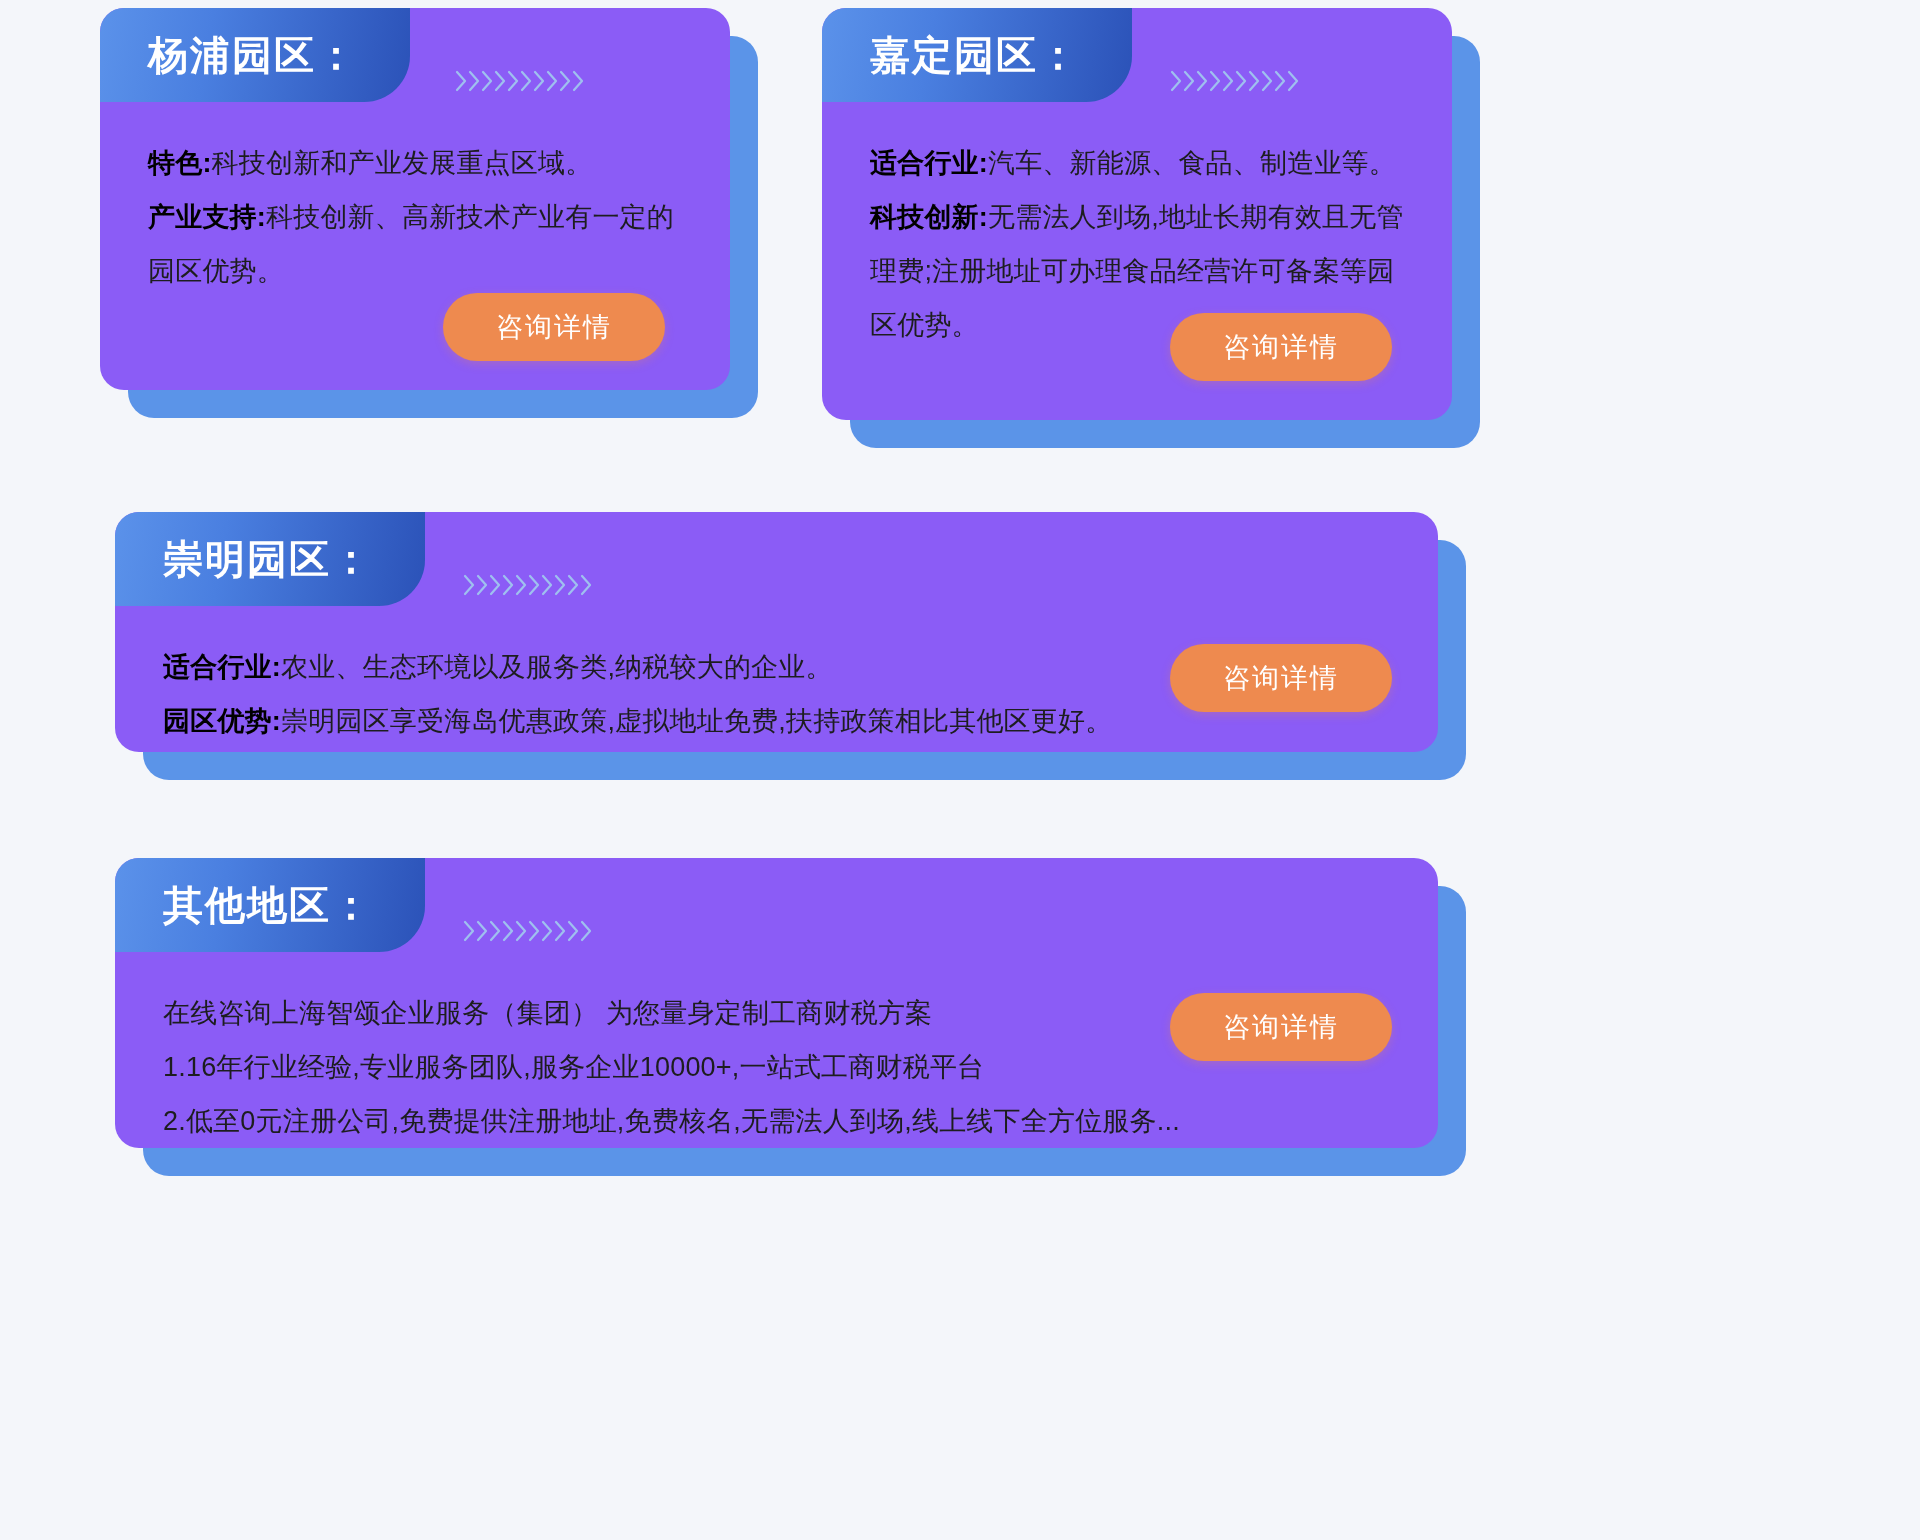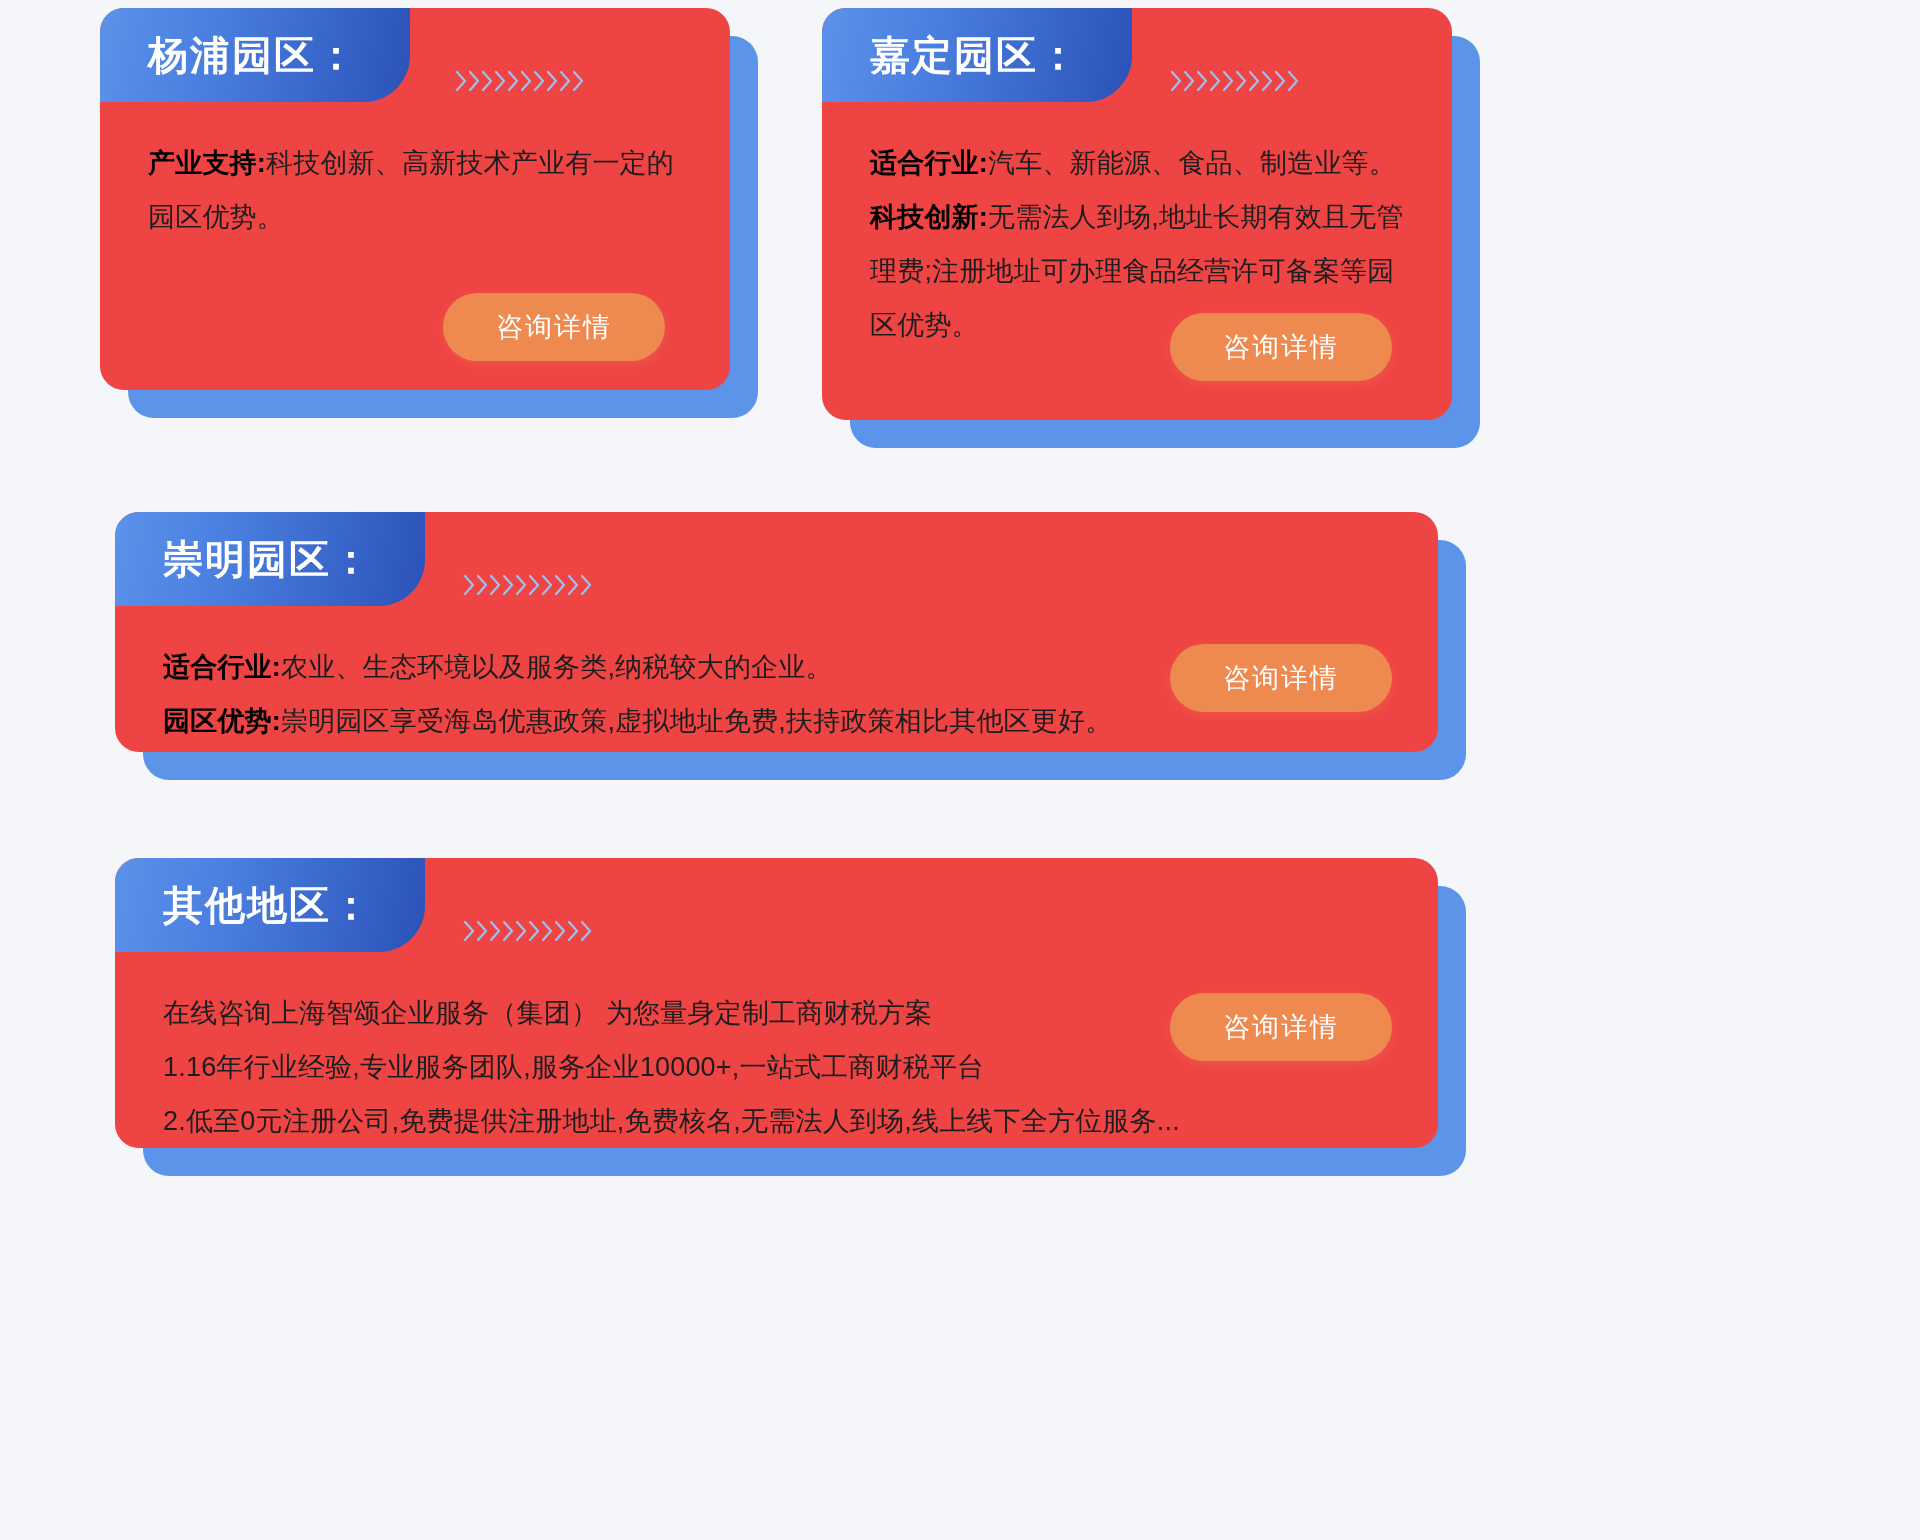--- a/index.html
+++ b/index.html
@@ -33,21 +33,21 @@
     right: -28px;
     bottom: -28px;
     background: #5b94e8;
     border-radius: 26px;
     z-index: 0;
   }
 
   .card {
     position: relative;
     z-index: 1;
-    background: #ef4444;
+    background: #8b5cf6;
     border-radius: 24px;
     width: 100%;
     height: 100%;
     box-sizing: border-box;
     overflow: visible;
   }
 
   
   .ribbon {
     position: absolute;
@@ -200,20 +200,21 @@
               <path d="M2 2 L10 11 L2 20" fill="none" stroke="#9fc0ef" stroke-width="2.2" stroke-linecap="round" stroke-linejoin="round"></path>
             </svg>
           </span>
           <span class="chev">
             <svg width="13" height="22" viewBox="0 0 13 22">
               <path d="M2 2 L10 11 L2 20" fill="none" stroke="#9fc0ef" stroke-width="2.2" stroke-linecap="round" stroke-linejoin="round"></path>
             </svg>
           </span>
         </div>
       <div class="card-body">
+        <div class="line"><b>特色:</b><span>科技创新和产业发展重点区域。</span></div>
         <div class="line"><b>产业支持:</b><span>科技创新、高新技术产业有一定的</span></div>
         <div class="line"><b></b><span>园区优势。</span></div>
       </div>
       <button class="cta">咨询详情</button>
     </div>
   </div>
 
   <div class="card-wrap" id="card-jiading">
     <div class="card-shadow"></div>
     <div class="card">

